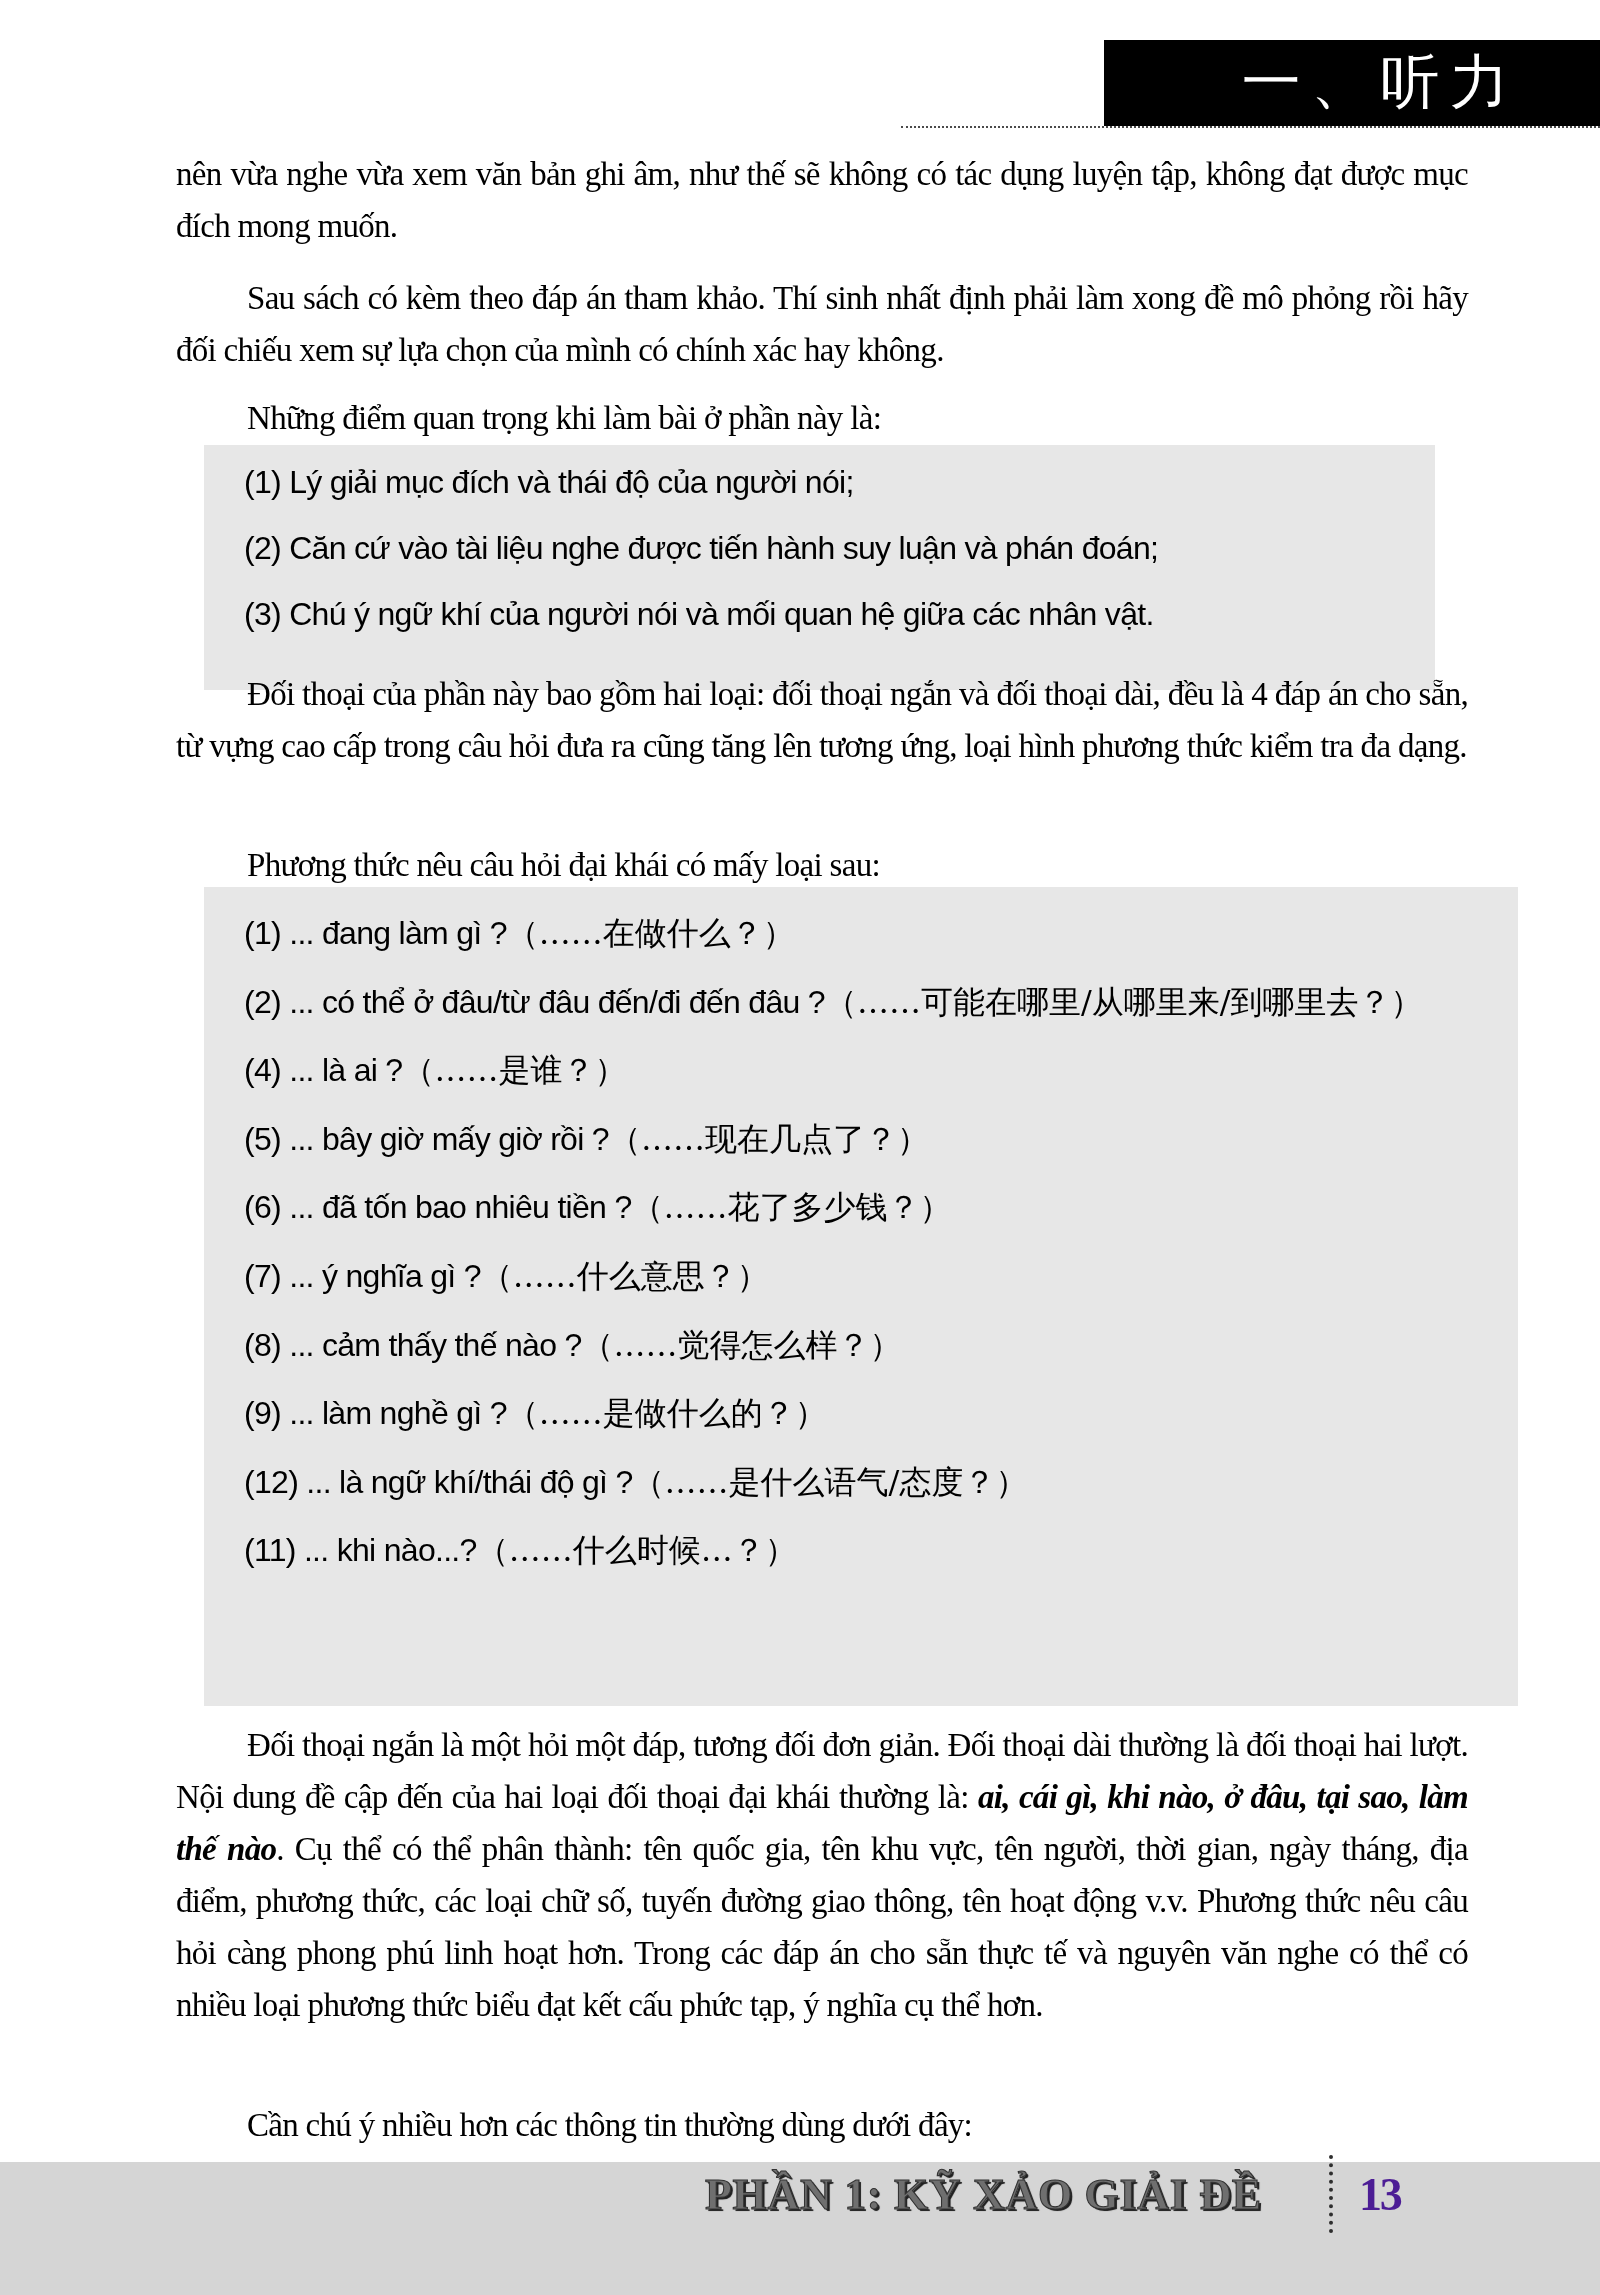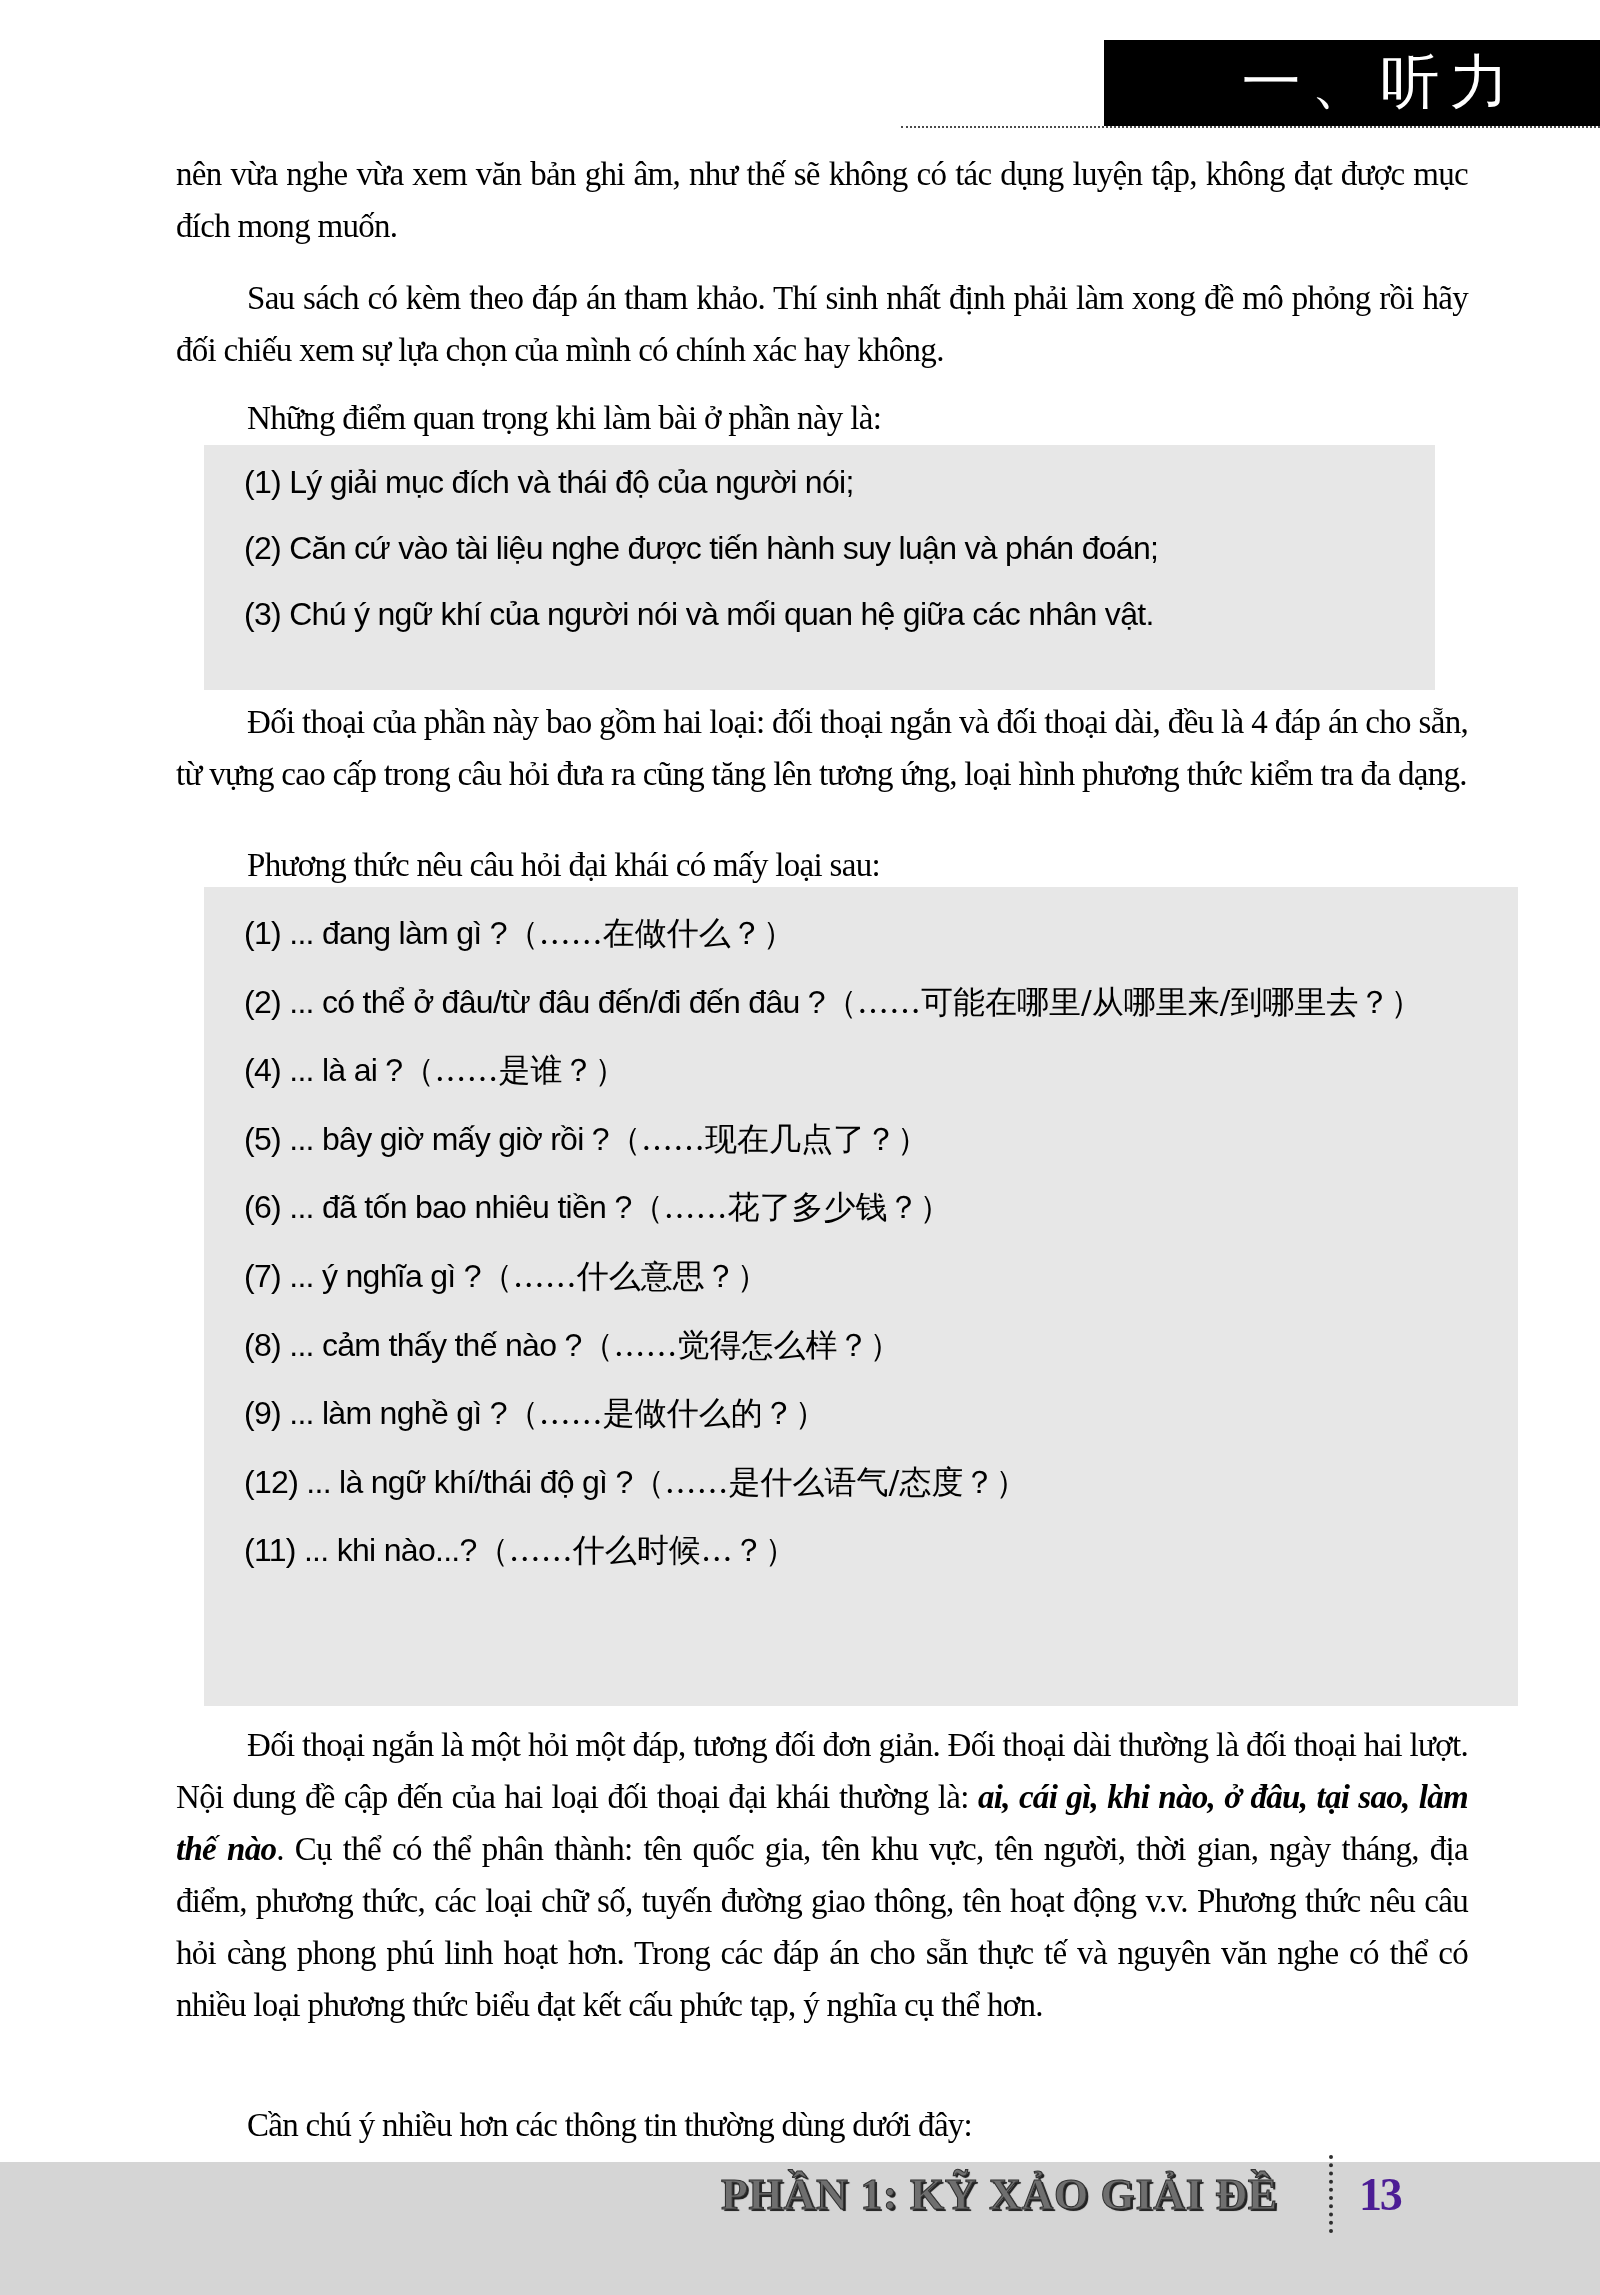--- a/index.html
+++ b/index.html
@@ -26,21 +26,21 @@
   .body-par {
     position:absolute; left:176px; width:1292px; margin:0;
     font-size:33px; line-height:52px; letter-spacing:-0.7px;
     text-align:justify;
   }
   .indent { text-indent:71px; }
   .bold-italic { font-weight:bold; font-style:italic; }
   #p1 { top:148px; }
   #p2 { top:272px; }
   #p3 { top:392px; }
-  #p4 { top:696px; }
+  #p4 { top:668px; }
   #p5 { top:839px; }
   #p6 { top:1719px; }
   #p7 { top:2099px; }
   
   .gray-box { position:absolute; background:#e7e7e7; box-sizing:border-box; }
   #box1 { left:204px; top:445px; width:1231px; height:245px; padding:4.4px 14.7px 0 40px; }
   .box1-item {
     font-family:"Liberation Sans", sans-serif;
     font-size:32px; line-height:66px; letter-spacing:-0.7px; white-space:nowrap;
   }
@@ -51,21 +51,21 @@
   }
   .cn-run { font-family:"DejaVu Serif", serif; letter-spacing:0; }
   
   .footer-band {
     position:absolute; left:0; top:2162px; width:1600px; height:134px;
     background:#d5d5d5;
   }
   .footer-title {
     position:absolute; left:705px; top:7.4px; white-space:nowrap;
     font-size:44px; font-weight:bold; letter-spacing:0.7px;
-    color:#6f6f6f; text-shadow:2.2px 2.2px 0.7px #1f1f1f;margin-left:16px;
+    color:#6f6f6f; text-shadow:2.2px 2.2px 0.7px #1f1f1f;
     -webkit-text-stroke:1.1px #333;
   }
   .footer-divider {
     position:absolute; left:1329px; top:-7.4px; height:78px; width:0;
     border-left:4.4px dotted #2e2e2e;
   }
   .footer-page-number {
     position:absolute; left:1359px; top:5.9px;
     font-size:46px; font-weight:bold; letter-spacing:-2.2px; color:#4c1d95;
   }

